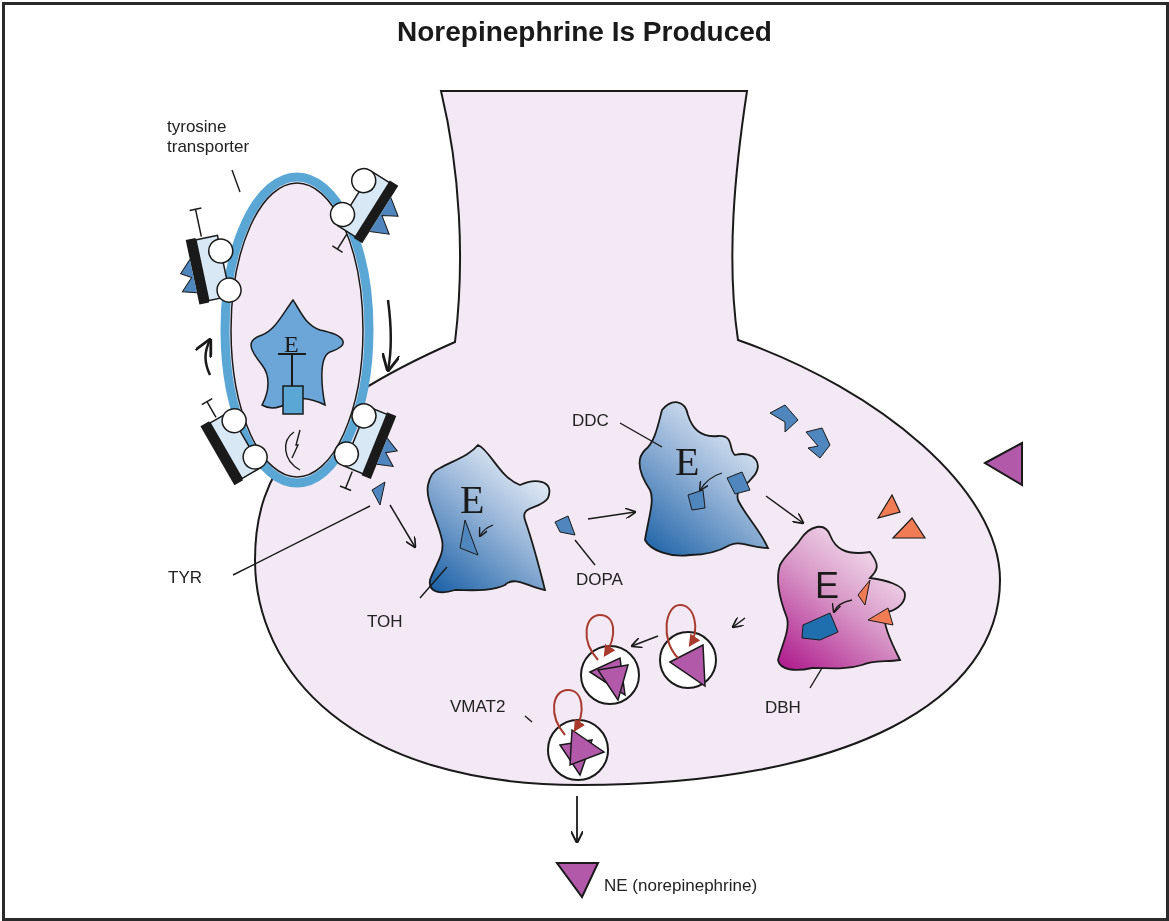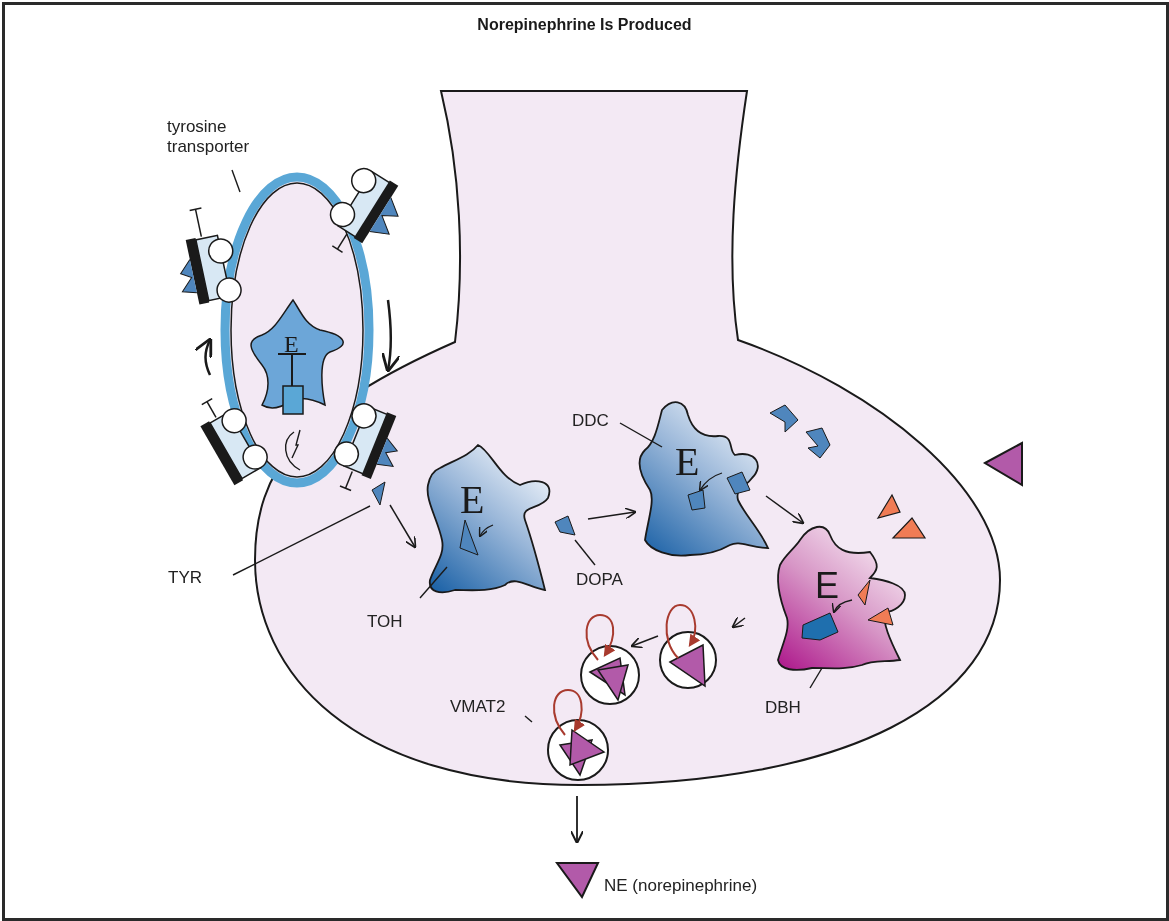--- a/index.html
+++ b/index.html
@@ -3,21 +3,21 @@
 <meta charset="utf-8">
 <style>
   html, body { margin: 0; padding: 0; background: #ffffff; }
   body { width: 1169px; height: 921px; position: relative; overflow: hidden; }
   .frame {
     position: absolute; left: 2px; top: 2px; width: 1161px; height: 913px;
     border: 3px solid #2a2a2a; box-sizing: content-box; background: #ffffff;
   }
   .title {
     position: absolute; left: 0; width: 1169px; top: 16px; text-align: center;
-    font-family: "Liberation Sans", sans-serif; font-weight: bold; font-size: 16px; color: #1a1a1a;
+    font-family: "Liberation Sans", sans-serif; font-weight: bold; font-size: 28px; color: #1a1a1a;
   }
   svg#diagram { position: absolute; left: 0; top: 0; }
   svg text { font-family: "Liberation Sans", sans-serif; fill: #222; }
   .lbl { font-size: 17px; }
   .enzE { font-family: "Liberation Serif", serif; font-size: 40px; fill: #1a1a1a; }
 </style>
 </head>
 <body>
 
 <div class="frame"></div>

